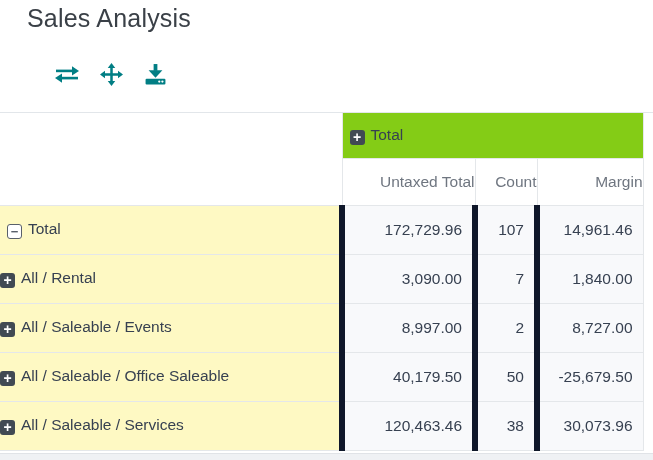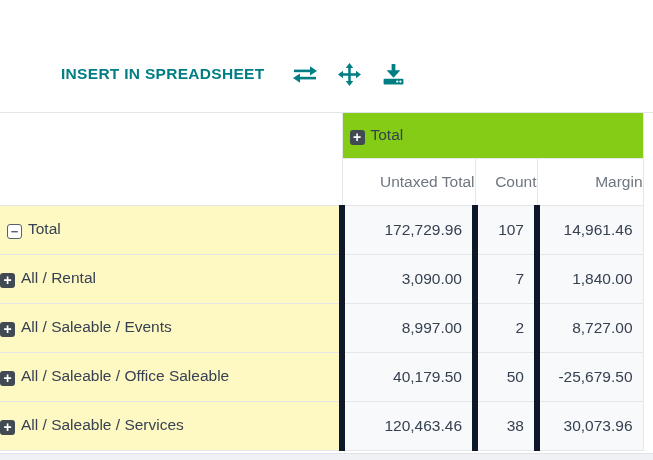--- a/index.html
+++ b/index.html
@@ -102,24 +102,24 @@
   .bottom-strip {
     position: absolute; left: 0; top: 453px; width: 653px; height: 7px;
     background: #eff1f4; border-top: 1px solid #e0e3e7;
   }
 </style>
 </head>
 <body>
 
 <div class="page">
 
+  <h1 class="page-title">Sales Analysis</h1>
 
   <div class="toolbar">
 
-    <button class="btn-insert">INSERT IN SPREADSHEET</button>
 
     <button class="icon-btn flip">
       <svg width="28" height="19" viewBox="0 0 28 19">
         <g fill="#017e84">
           <rect x="3" y="4.6" width="16.5" height="2.6"></rect>
           <polygon points="19,1.2 26,5.9 19,10.6"></polygon>
           <rect x="8.5" y="11.8" width="16.5" height="2.6"></rect>
           <polygon points="9,8.4 2,13.1 9,17.8"></polygon>
         </g>
       </svg>

